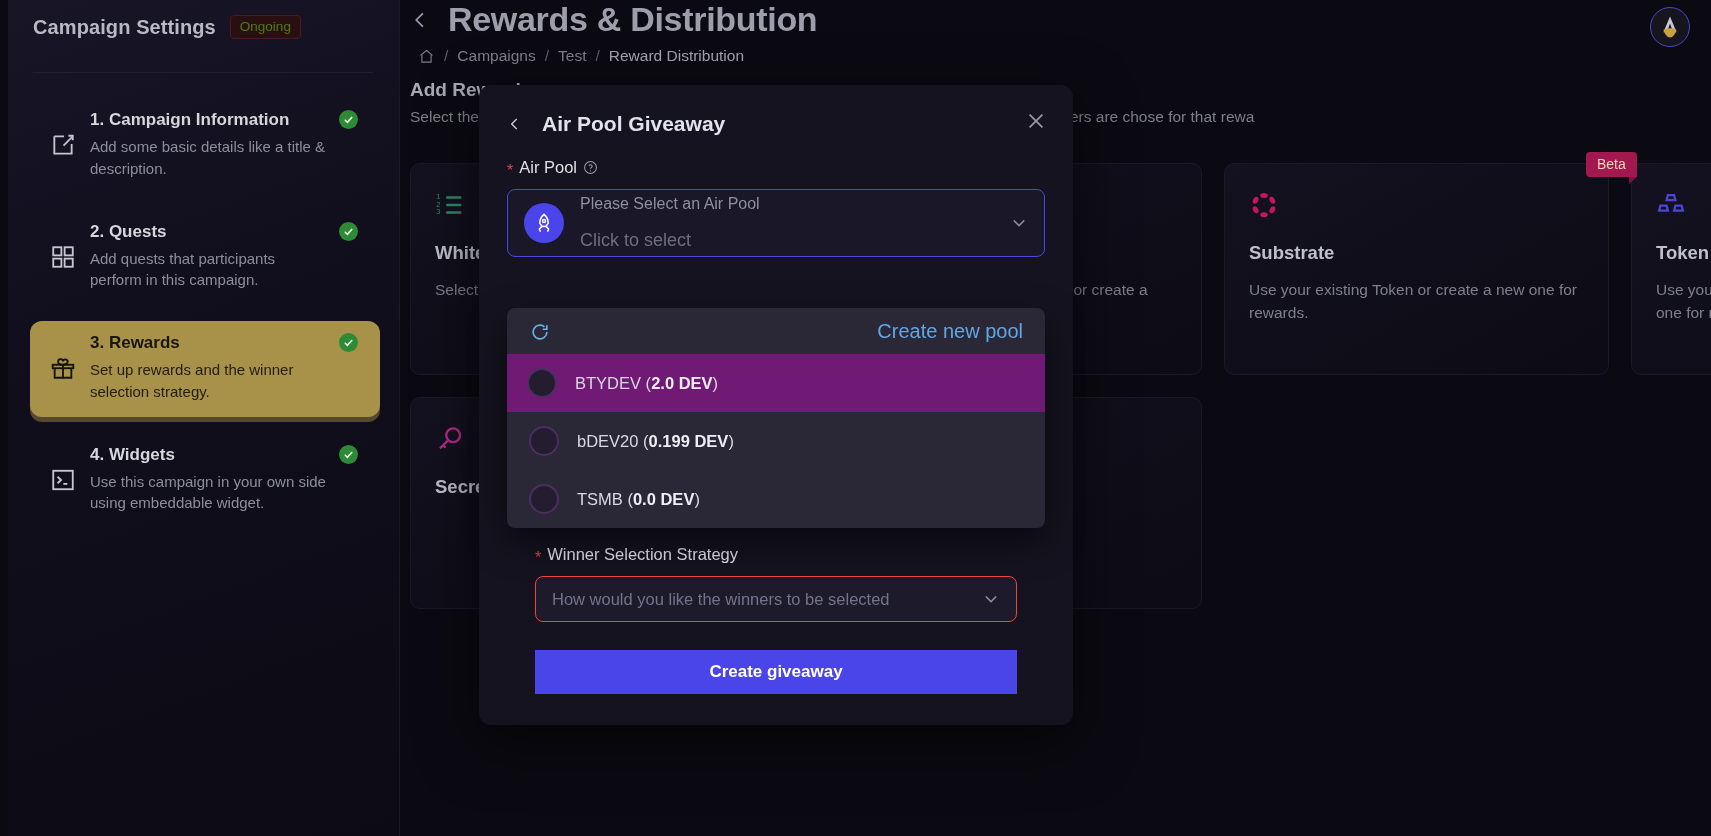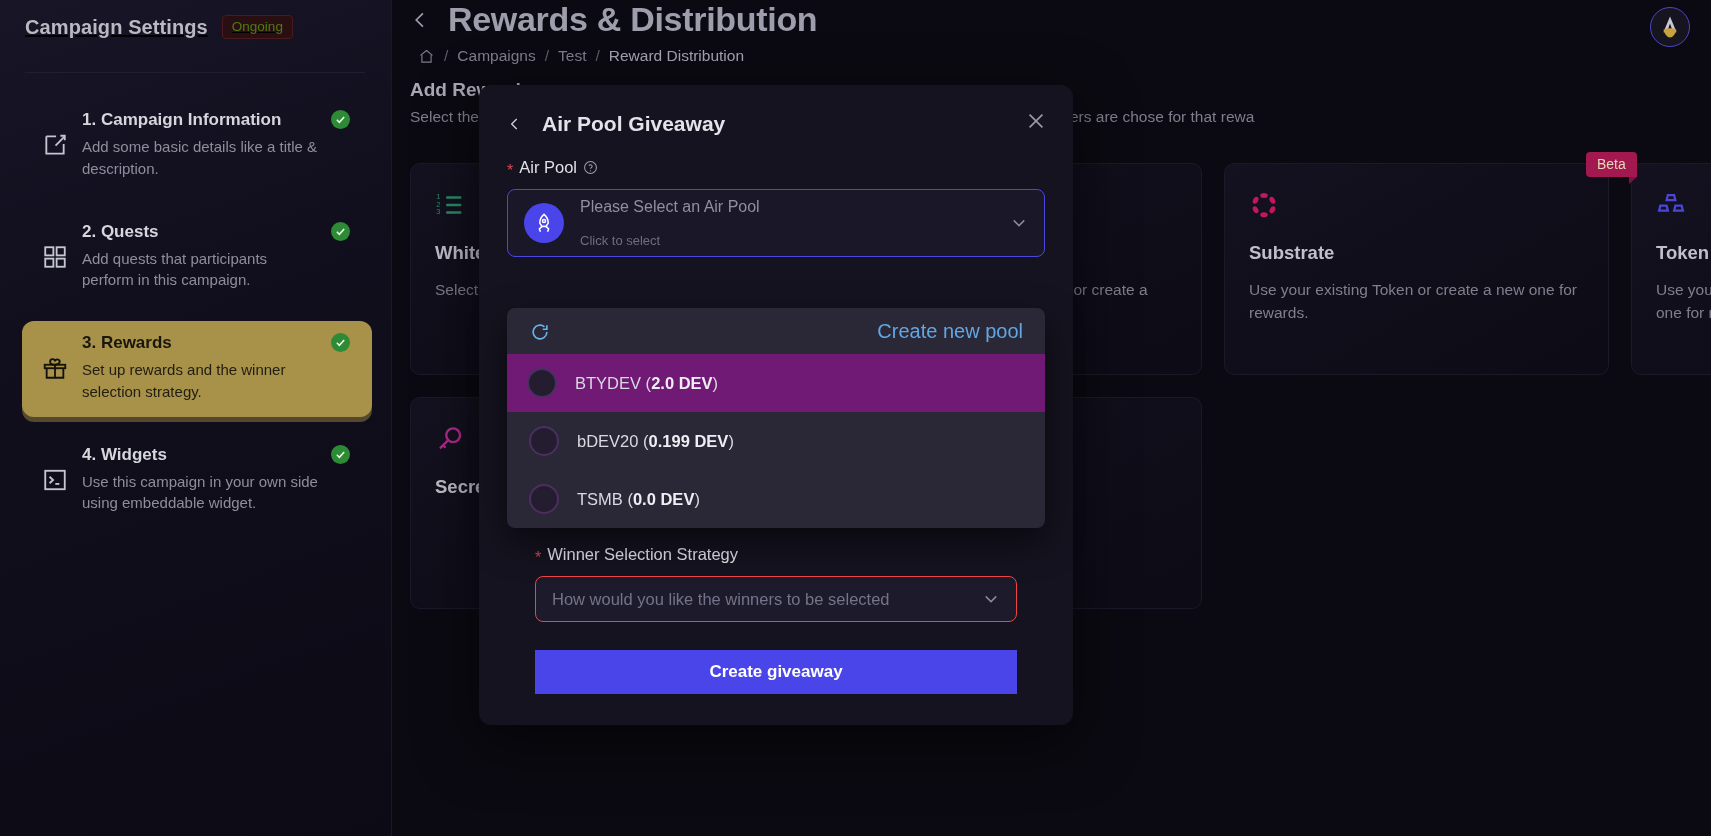--- a/index.html
+++ b/index.html
@@ -6,24 +6,23 @@
   html, body {
     width: 1711px; height: 836px;
     background: #0c0b14;
     font-family: "Liberation Sans", sans-serif;
     overflow: hidden;
   }
   #root { position: relative; width: 1711px; height: 836px; background: #0b0a12; }
 
   
   .sidebar {
-    position: absolute; left: 0; top: 0; width: 392px; height: 836px;
+    position: absolute; left: 8px; top: 0; width: 392px; height: 836px;
     background: linear-gradient(160deg, #181527 0%, #110f1d 35%, #0c0a14 100%);
     border-right: 1px solid #1b1828;
-    text-decoration: underline;
   }
   .sb-head { display: flex; align-items: center; gap: 14px; padding: 15px 0 0 25px; }
   .sb-title { font-size: 20px; font-weight: bold; color: #b9b9c2; letter-spacing: .1px; }
   .sb-badge {
     font-size: 13.5px; color: #4d7c0f; background: #2a0f12;
     border: 1px solid #4a1a1d; border-radius: 4px; padding: 3px 9px 4px;
   }
   .sb-sep { position:absolute; left:25px; top:72px; width:340px; height:1px; background:#211e2f; }
 
   .sb-items { position: absolute; left: 22px; top: 98px; width: 350px; }
@@ -116,21 +115,21 @@
   .help svg { width: 15px; height: 15px; display:block; }
 
   .select {
     margin-top: 12px; height: 68px; border: 1px solid #4b46e0; border-radius: 8px;
     background: #191728; display: flex; align-items: center; gap: 16px; padding: 0 16px;
     position: relative;
   }
   .sel-av { width: 40px; height: 40px; border-radius: 50%; background: #4a45ea; display:flex; align-items:center; justify-content:center; flex:none; }
   .sel-av svg { width: 22px; height: 22px; color: #fff; }
   .sel-txt .l1 { font-size: 16px; color: #8f8f9e; }
-  .sel-txt .l2 { font-size: 13px; color: #6e6e7c; margin-top: 17px; }
+  .sel-txt .l2 { font-size: 18px; color: #6e6e7c; margin-top: 17px; }
   .sel-chev { position:absolute; right: 16px; top: 50%; transform: translateY(-50%); width: 18px; height: 18px; color: #8b8b99; }
   .sel-chev svg { width: 18px; height: 18px; display:block; }
 
   .dd {
     position: absolute; left: 28px; right: 28px; top: 172px; z-index: 9;
     background: #2a2836; border-radius: 8px; overflow: hidden;
     box-shadow: 0 14px 34px rgba(0,0,0,.55);
   }
   .dd-top { display:flex; align-items:center; justify-content:space-between; padding: 12px 22px 11px; }
   .dd-refresh { width: 22px; height: 22px; color: #6ab3e8; }

